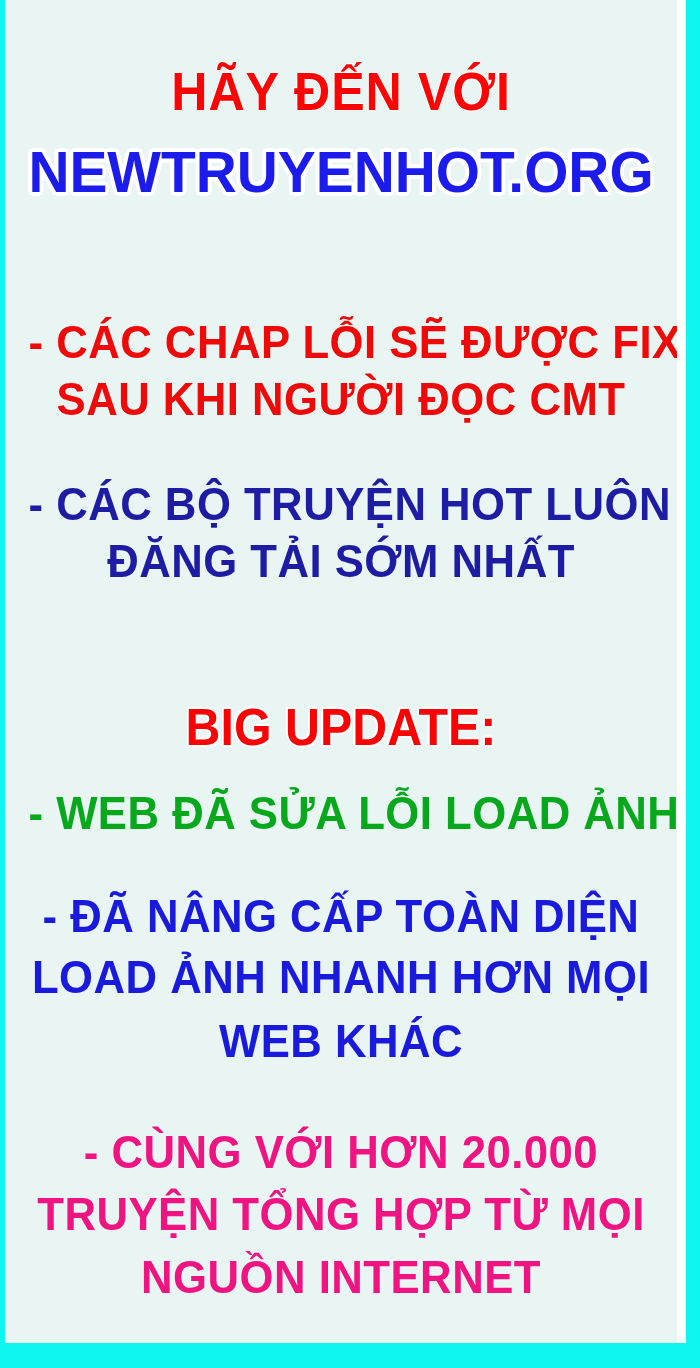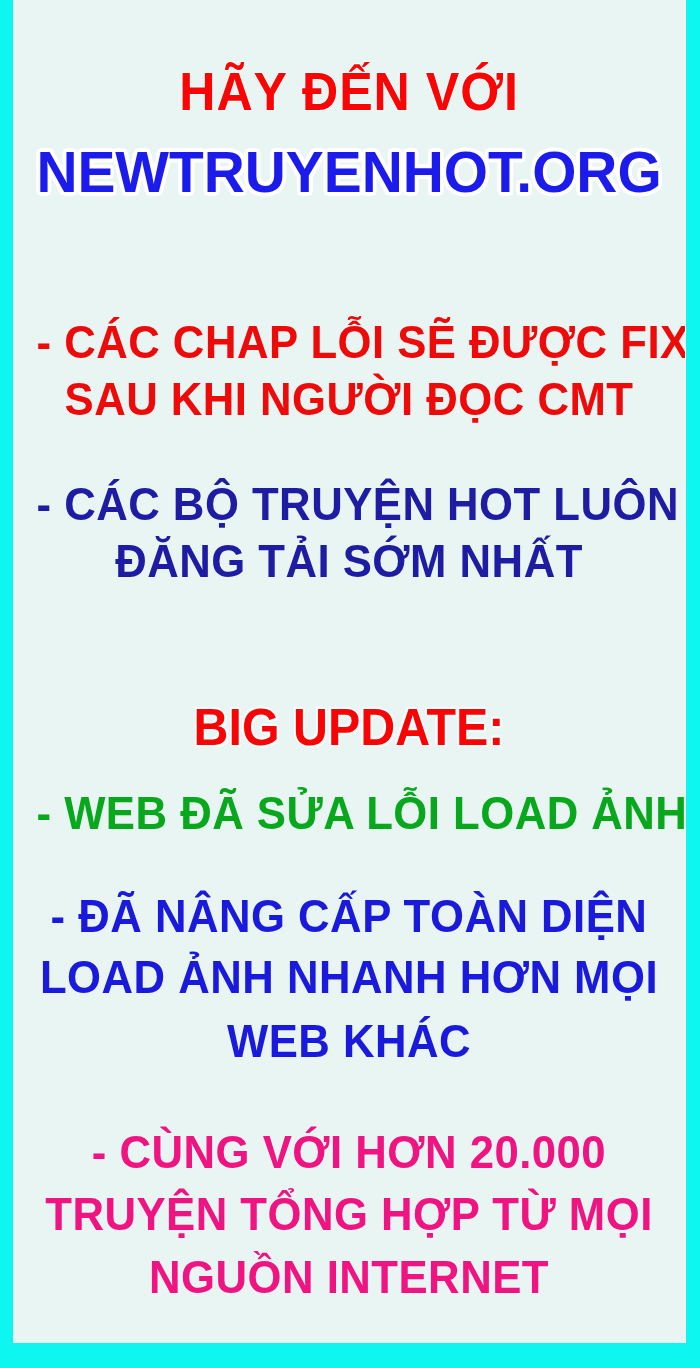--- a/index.html
+++ b/index.html
@@ -26,21 +26,21 @@
   .edge-bar {
     position: absolute;
     background: #0DF7F0;
   }
   #edge-left  { left: 0;   top: 0;    width: 14px;  height: 1364px; }
   #edge-right { left: 686px; top: 0;  width: 14px;  height: 1364px; }
   #edge-bottom{ left: 0;   top: 1343px; width: 700px; height: 25px; }
 
   #canvas {
     position: absolute;
-    left: 13px;
+    left: 5px;
     top: 0;
     width: 672px;
     height: 1343px;
     background: #E8F5F3;
     box-sizing: border-box;
     overflow: hidden;
   }
 
   
   .line {

